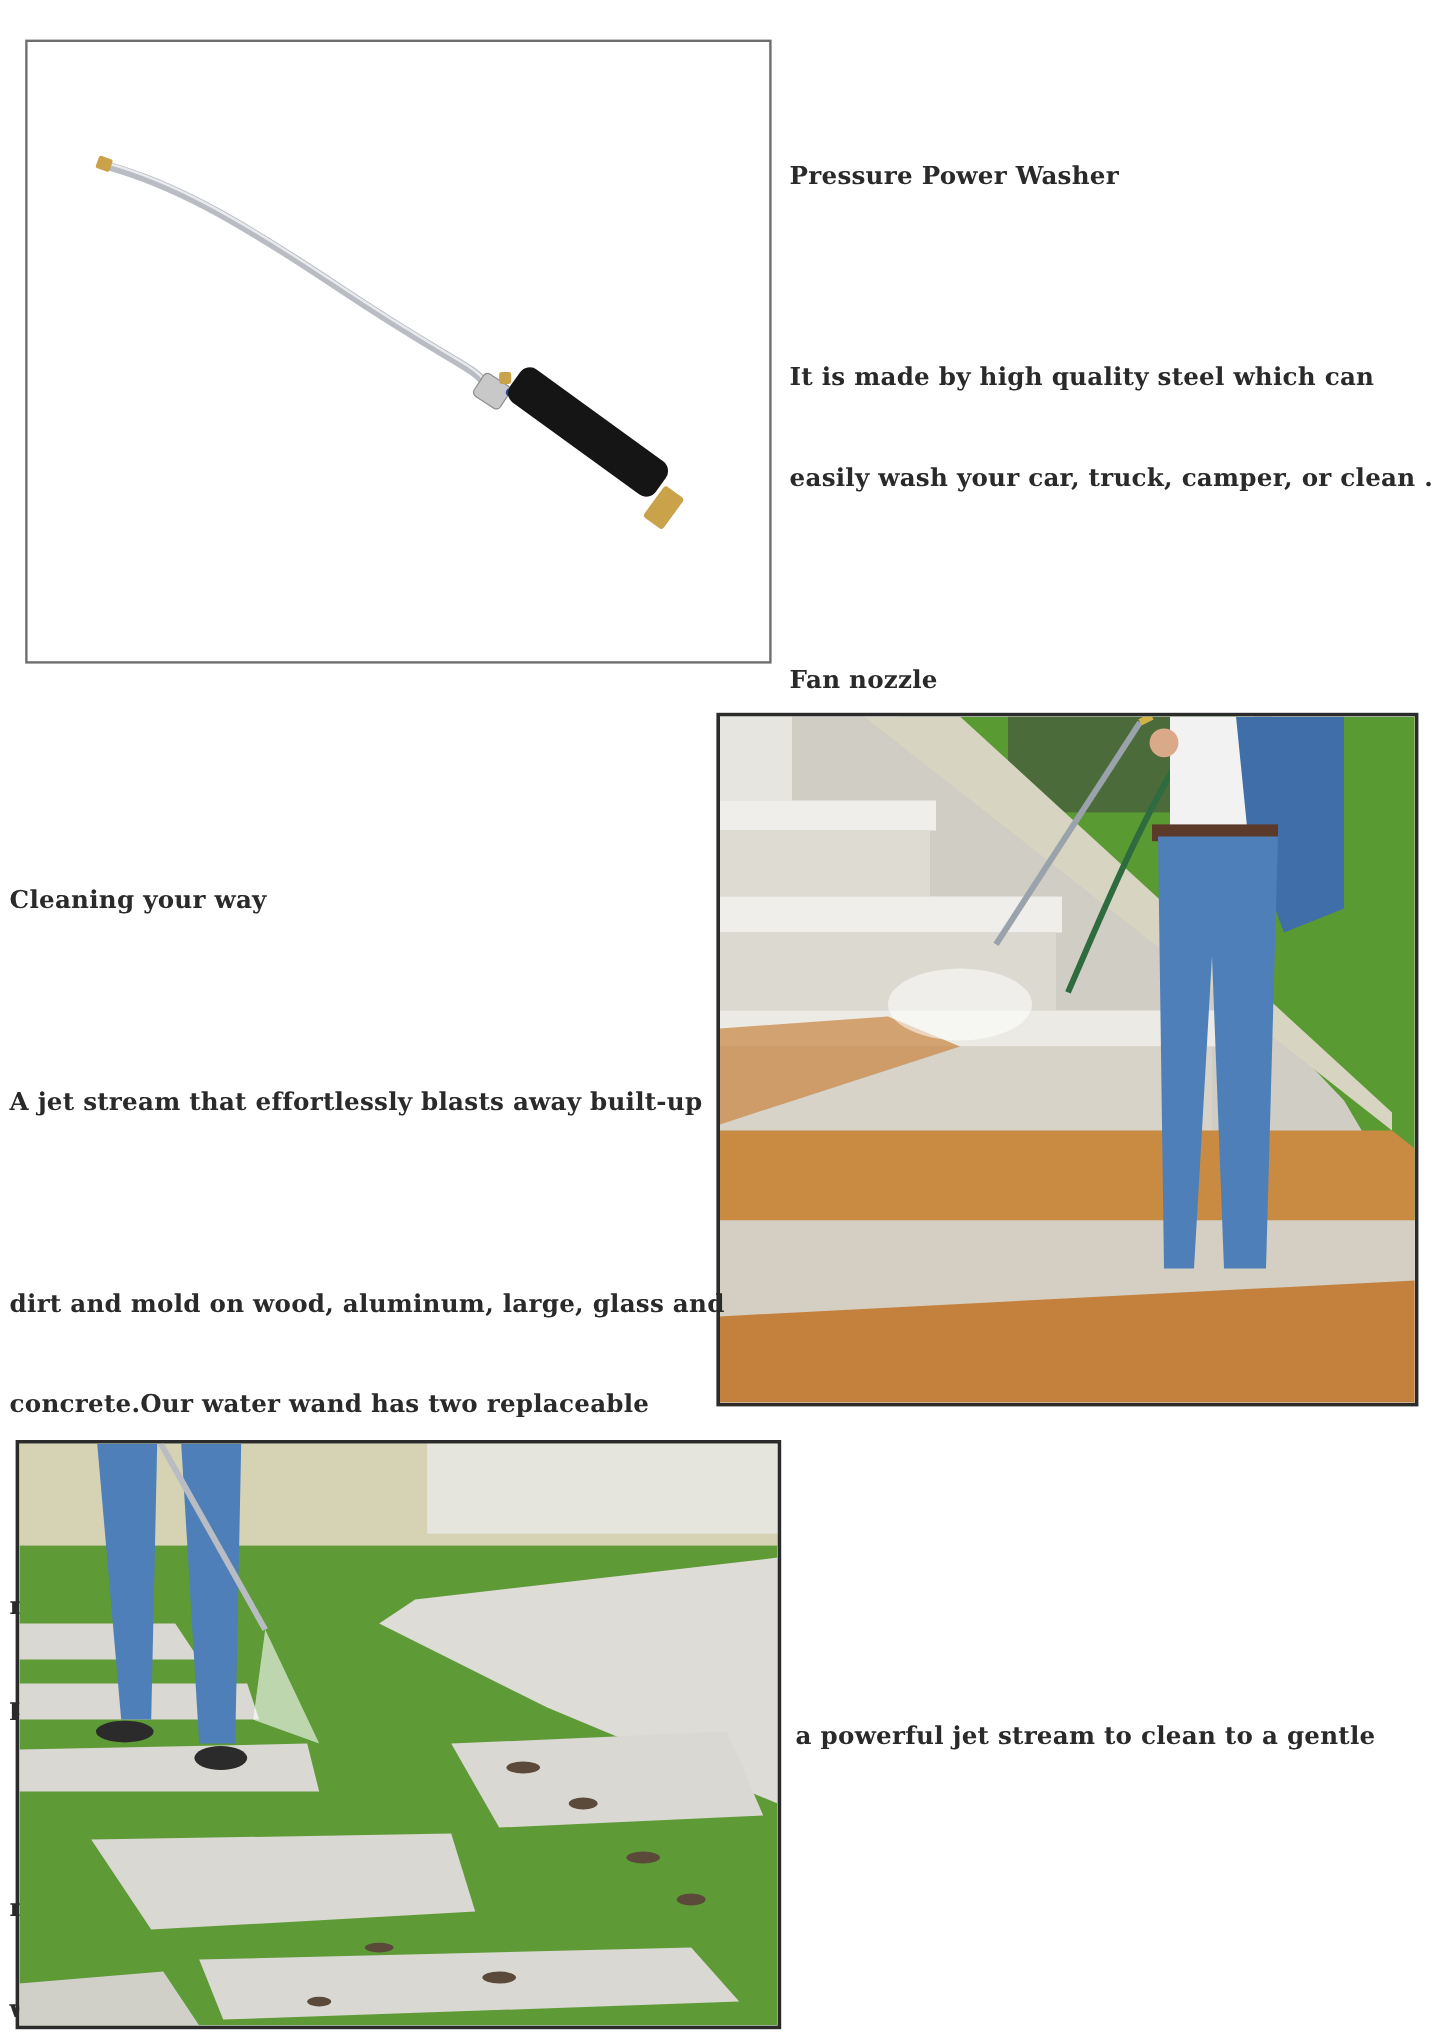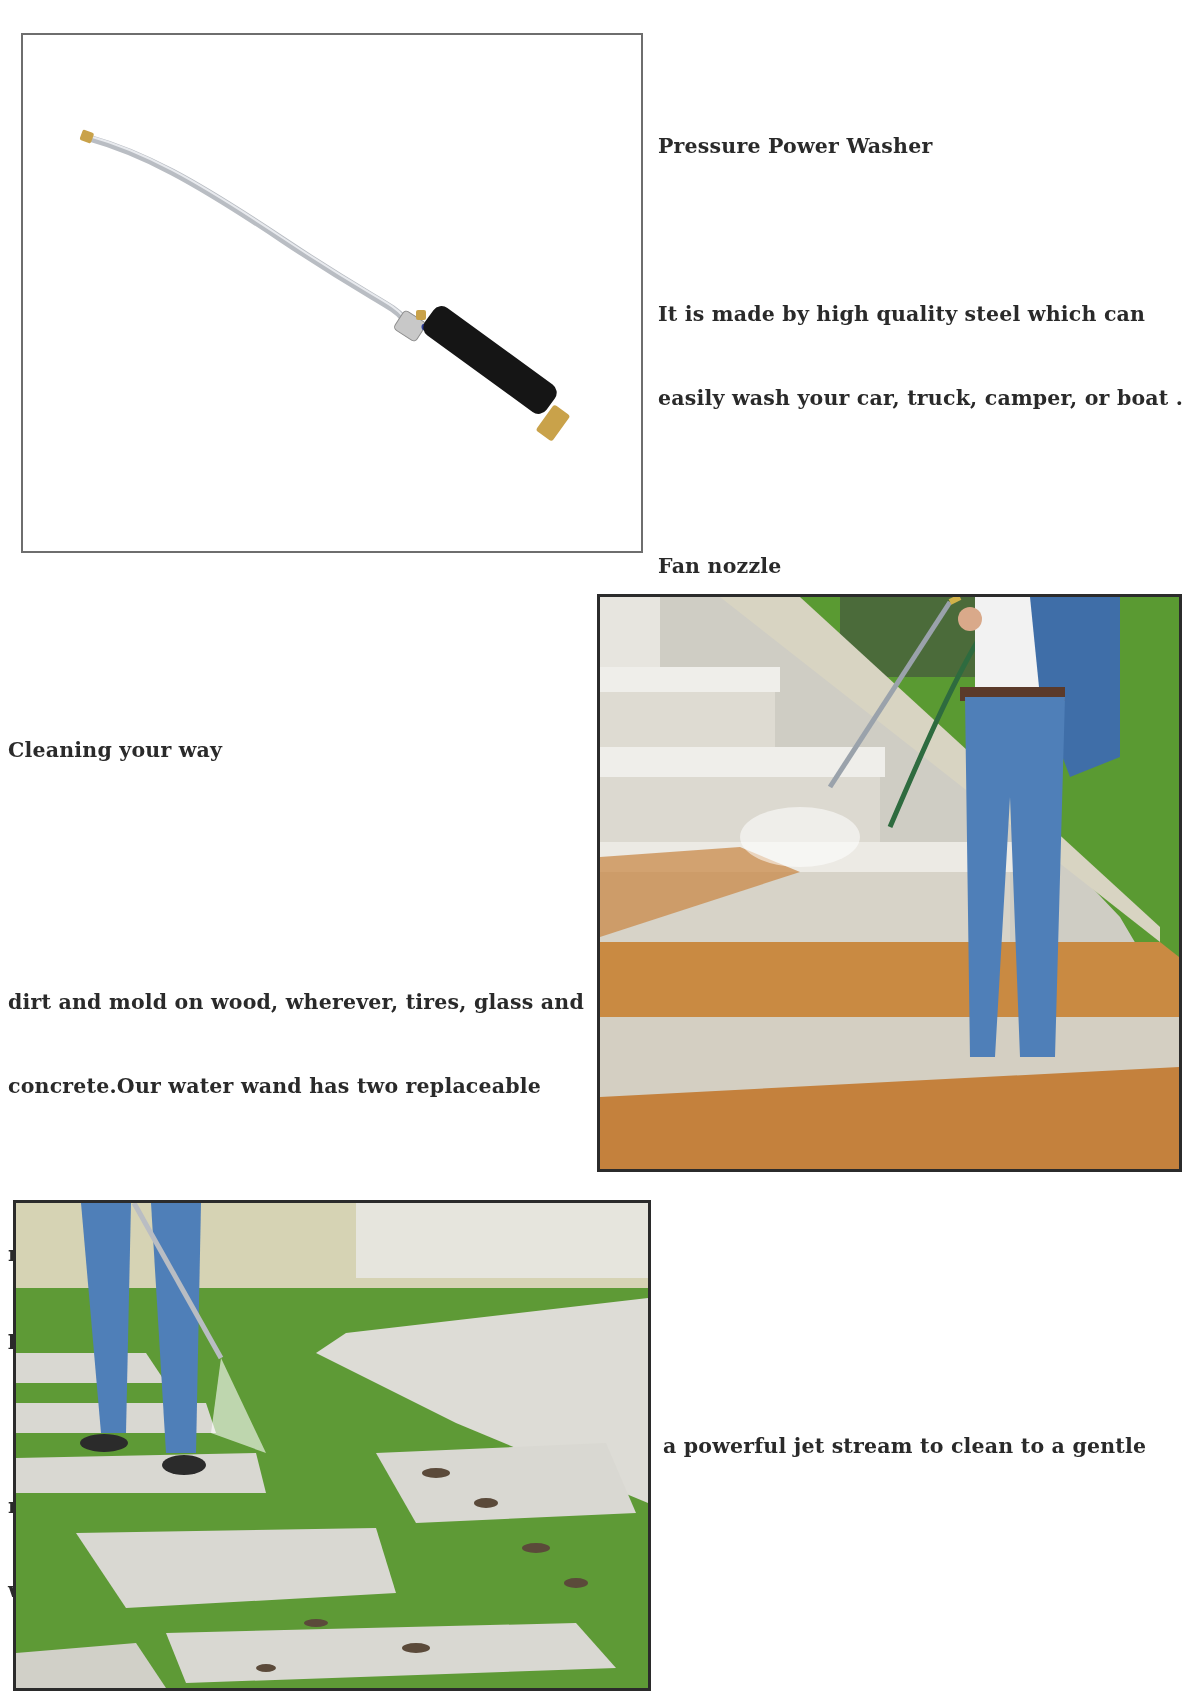--- a/index.html
+++ b/index.html
@@ -36,21 +36,21 @@
     <rect x="392" y="308" width="150" height="34" rx="10" fill="#151515" transform="rotate(36 467 325)"></rect>
 
     <rect x="520" y="372" width="20" height="32" rx="3" fill="#c9a24a" transform="rotate(36 530 388)"></rect>
   </svg>
 </div>
 
 <div class="txt t1">
   <span class="line">Pressure Power Washer</span>
   <span class="gap"></span>
   <span class="line">It is made by high quality steel which can</span>
-  <span class="line">easily wash your car, truck, camper, or boat .</span>
+  <span class="line">easily wash your car, truck, camper, or clean .</span>
   <span class="gap"></span>
   <span class="line">Fan nozzle</span>
   <span class="line">It can be sprayed on a large area which can</span>
   <span class="line">easily clean the dirt in the distant glass, car</span>
   <span class="line">roof and tires.</span>
   <span class="gap"></span>
   <span class="line">Jet nozzle</span>
   <span class="line">It has a strong impact force,can tackle dirty</span>
 </div>
 
@@ -86,22 +86,23 @@
     <polygon points="430,0 520,0 520,160 470,180 440,100" fill="#3f6ea8"></polygon>
     <rect x="360" y="90" width="105" height="14" fill="#5b3a2a"></rect>
     <polygon points="365,100 465,100 455,460 420,460 410,200 395,460 370,460" fill="#4f7fb8"></polygon>
     <circle cx="370" cy="22" r="12" fill="#d9a98a"></circle>
   </svg>
 </div>
 
 <div class="txt t2">
   <span class="line">Cleaning your way</span>
   <span class="gap"></span>
+  <span class="line">A jet stream that effortlessly blasts away built-up</span>
   <span class="gap"></span>
-  <span class="line">dirt and mold on wood, wherever, tires, glass and</span>
+  <span class="line">dirt and mold on wood, aluminum, large, glass and</span>
   <span class="line">concrete.Our water wand has two replaceable</span>
   <span class="gap"></span>
   <span class="line">nozzles. Under normal water pressure or</span>
   <span class="line">pressurized water pump, when you change the jet</span>
   <span class="gap"></span>
   <span class="line">nozzle, it will produce a water with great impact,</span>
   <span class="line">which can make you rinse easily to stains on the car.</span>
 </div>
 
 <div class="frame f3" title="person spraying leaves off stepping stones in grass">

